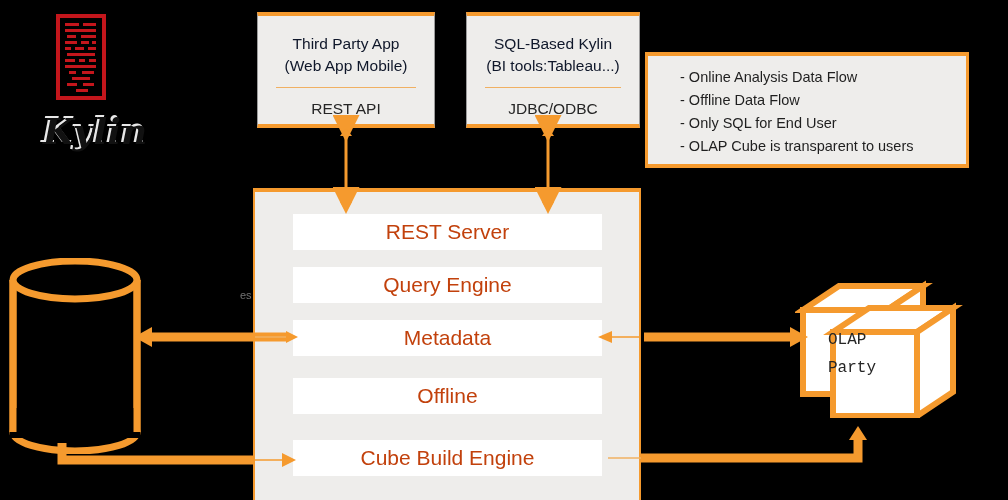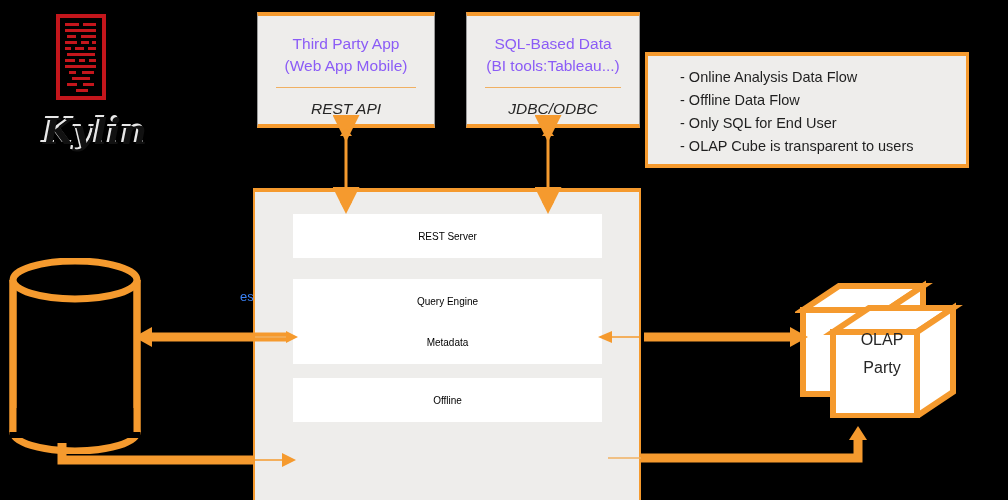--- a/index.html
+++ b/index.html
@@ -20,27 +20,27 @@
     position:absolute;
     background:#eeedeb;
     border-top:4px solid #f59a2e;
     border-bottom:4px solid #f59a2e;
     border-left:1px solid #9b9b9b;
     border-right:1px solid #9b9b9b;
     box-sizing:border-box;
     text-align:center;
   }
   .card-title{
-    font-size:15.5px;line-height:22px;color:#8b5cf6;
+    font-size:15.5px;line-height:22px;color:#0f172a;
     padding-top:17px;white-space:pre-line;
   }
   .card-rule{
     height:1px;background:#f0b062;margin:10px 18px 0 18px;
   }
-  .card-sub{font-size:15.5px;line-height:22px;color:#262626;padding-top:10px;font-style:italic;}
+  .card-sub{font-size:15.5px;line-height:22px;color:#262626;padding-top:10px;}
 
   
   .legend{
     position:absolute;left:645px;top:12px;width:324px;height:116px;
     background:#eeedeb;
     border-top:4px solid #f59a2e;
     border-bottom:4px solid #f59a2e;
     border-left:3px solid #f59a2e;
     border-right:3px solid #f59a2e;
     box-sizing:border-box;
@@ -52,39 +52,39 @@
   
   .engine{
     position:absolute;left:253px;top:188px;width:388px;height:312px;
     background:#eeedeb;
     border-top:4px solid #f59a2e;
     border-left:2px solid #f59a2e;
     border-right:2px solid #f59a2e;
     box-sizing:border-box;
   }
   .slot{
-    position:absolute;left:38px;width:309px;height:44px;
+    position:absolute;left:38px;width:309px;height:36px;
     background:#ffffff;
     display:flex;align-items:center;justify-content:center;
-    font-size:10px;color:#000000;
+    font-size:21px;color:#c2410c;
   }
 
   
   .cyl{position:absolute;left:8px;top:258px;width:134px;height:196px;}
 
   
   .cube{position:absolute;left:795px;top:278px;width:168px;height:140px;}
   .cube-label{
     position:absolute;left:828px;top:326px;width:108px;
-    text-align:center;font-size:16px;line-height:28px;color:#262626;
+    font-size:16px;line-height:28px;color:#262626;font-family:Liberation Mono, monospace;
   }
 
   
   .clip-label{
-    position:absolute;left:240px;top:289px;font-size:13px;color:#3b82f6;text-align:center;
+    position:absolute;left:240px;top:289px;font-size:11px;color:#737373;text-align:center;
   }
 
   svg.ov{position:absolute;left:0;top:0;width:1008px;height:500px;overflow:visible;}
 </style>
 </head>
 <body>
 
 <div class="stage">
 
   <div class="logo-wrap">
@@ -122,38 +122,39 @@
   </div>
 
   <div class="card" style="left:257px;top:12px;width:178px;height:116px;">
     <div class="card-title">Third Party App
 (Web App Mobile)</div>
     <div class="card-rule"></div>
     <div class="card-sub">REST API</div>
   </div>
 
   <div class="card" style="left:466px;top:12px;width:174px;height:116px;">
-    <div class="card-title">SQL-Based Data
+    <div class="card-title">SQL-Based Kylin
 (BI tools:Tableau...)</div>
     <div class="card-rule"></div>
     <div class="card-sub">JDBC/ODBC</div>
   </div>
 
   <div class="legend">
     <div class="legend-line">- Online Analysis Data Flow</div>
     <div class="legend-line">- Offline Data Flow</div>
     <div class="legend-line">- Only SQL for End User</div>
     <div class="legend-line">- OLAP Cube is transparent to users</div>
   </div>
 
   <div class="engine">
     <div class="slot" style="top:22px;">REST Server</div>
-    <div class="slot" style="top:87px;">Query Engine</div>
+    <div class="slot" style="top:75px;">Query Engine</div>
     <div class="slot" style="top:128px;">Metadata</div>
     <div class="slot" style="top:186px;">Offline</div>
+    <div class="slot" style="top:248px;">Cube Build Engine</div>
   </div>
 
   <div class="clip-label">es</div>
 
   <svg class="cyl" viewBox="0 0 134 196">
     <path d="M5 22 L5 174" stroke="#f59a2e" stroke-width="7" fill="none"></path>
     <path d="M129 22 L129 174" stroke="#f59a2e" stroke-width="7" fill="none"></path>
     <ellipse cx="67" cy="174" rx="62" ry="19" fill="none" stroke="#f59a2e" stroke-width="7"></ellipse>
     <rect x="2" y="150" width="130" height="30" fill="#000"></rect>
     <path d="M5 22 L5 174" stroke="#f59a2e" stroke-width="7" fill="none"></path>

